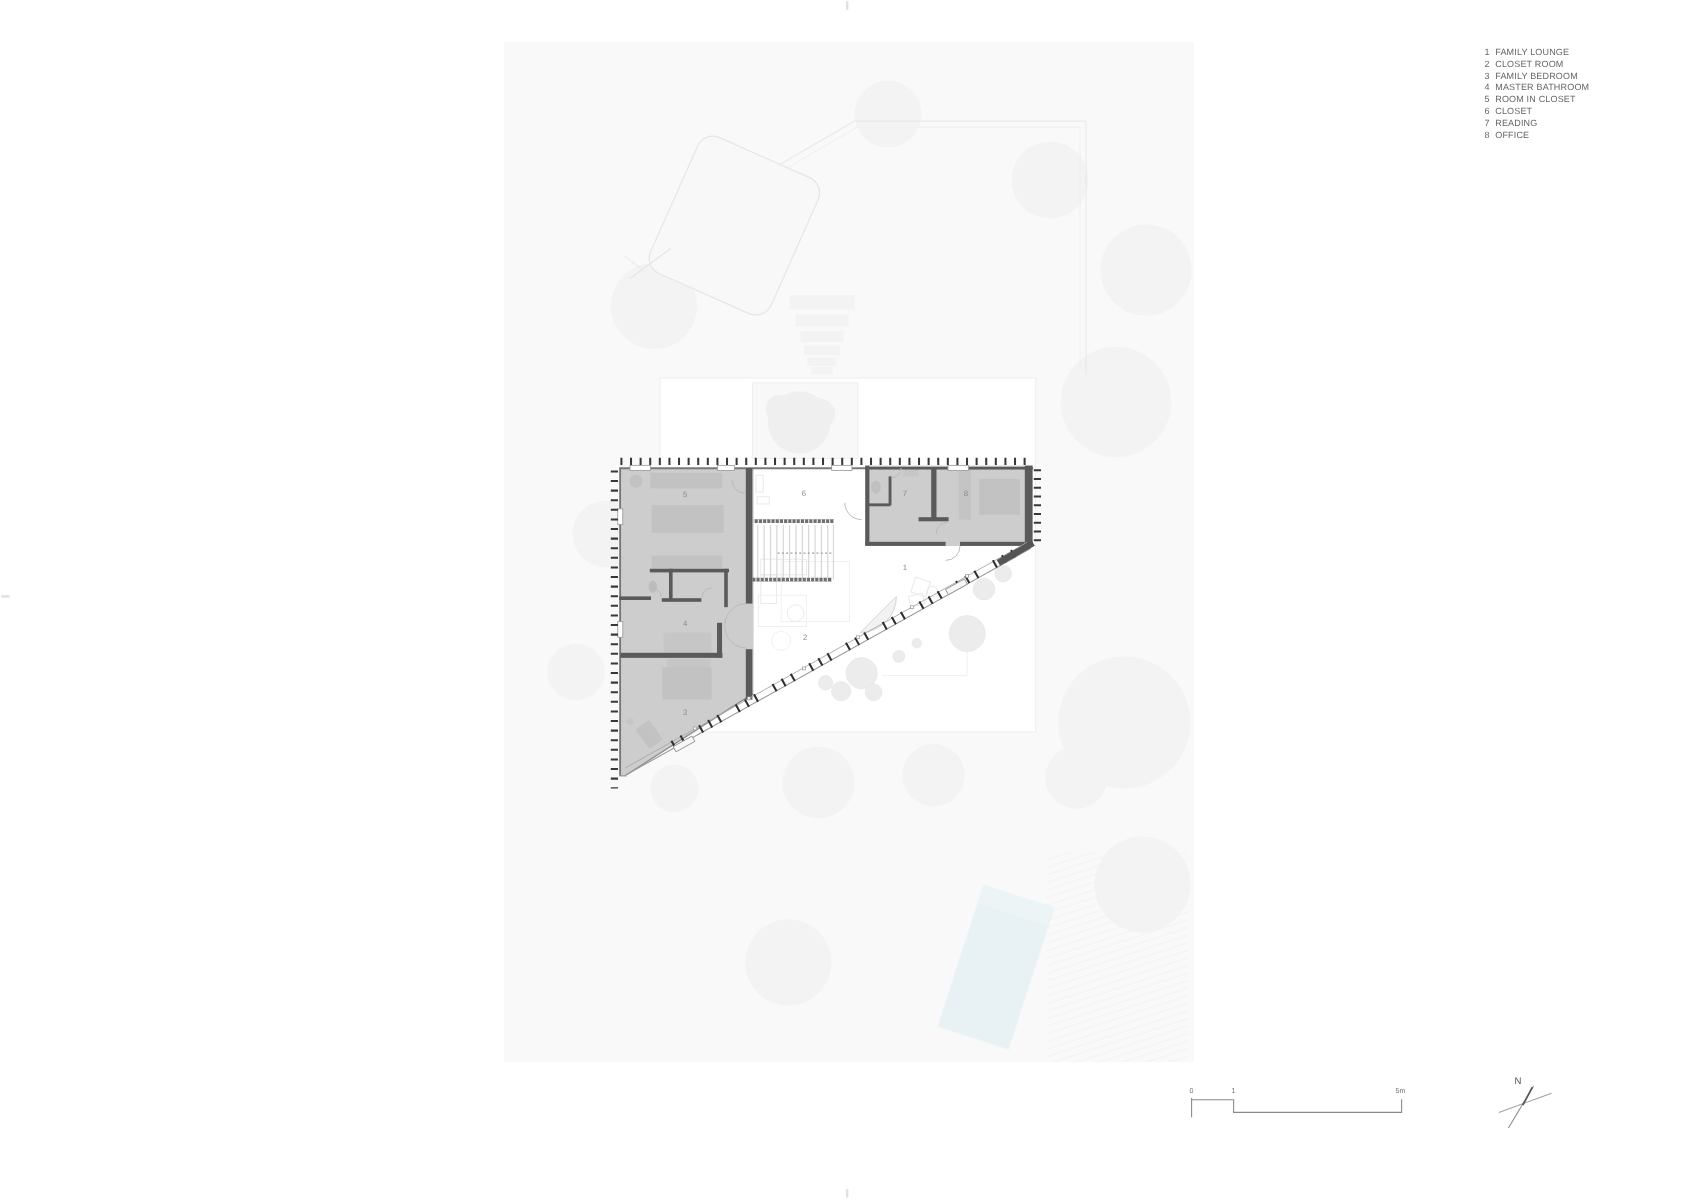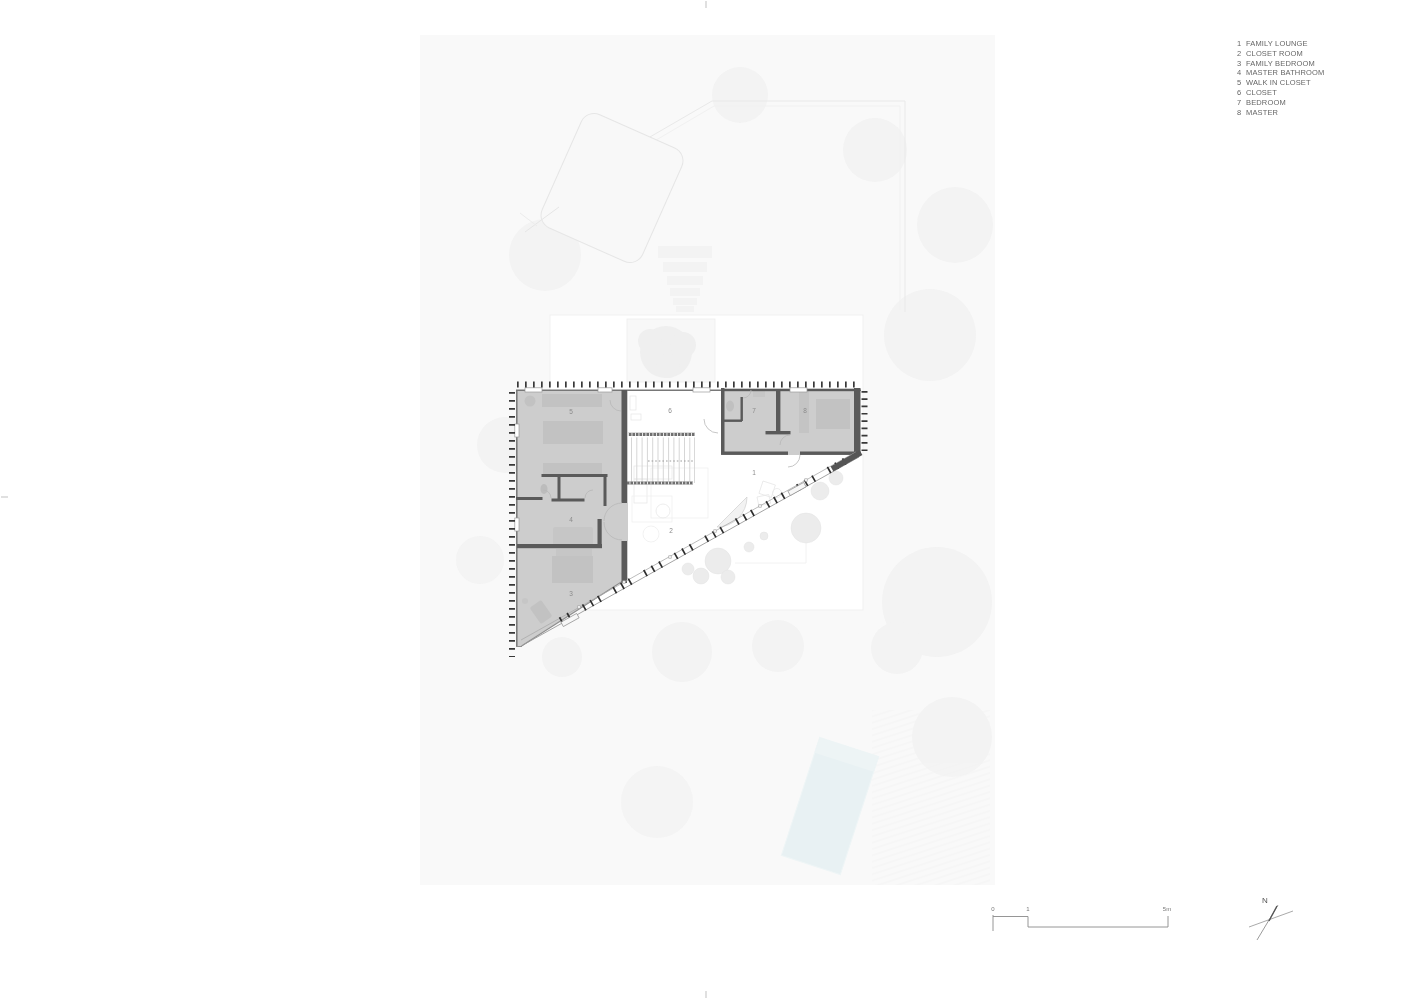--- a/index.html
+++ b/index.html
@@ -274,33 +274,33 @@
     <div class="legend-row">
       <span class="legend-num">3</span>
       <span class="legend-label">FAMILY BEDROOM</span>
     </div>
     <div class="legend-row">
       <span class="legend-num">4</span>
       <span class="legend-label">MASTER BATHROOM</span>
     </div>
     <div class="legend-row">
       <span class="legend-num">5</span>
-      <span class="legend-label">WALK IN CLOSET</span>
+      <span class="legend-label">ROOM IN CLOSET</span>
     </div>
     <div class="legend-row">
       <span class="legend-num">6</span>
       <span class="legend-label">CLOSET</span>
     </div>
     <div class="legend-row">
       <span class="legend-num">7</span>
-      <span class="legend-label">BEDROOM</span>
+      <span class="legend-label">READING</span>
     </div>
     <div class="legend-row">
       <span class="legend-num">8</span>
-      <span class="legend-label">MASTER</span>
+      <span class="legend-label">OFFICE</span>
     </div>
   </div>
 
   <div class="crop top"></div>
   <div class="crop bottom"></div>
   <div class="crop left"></div>
 
 </div>
 
 </body></html>

